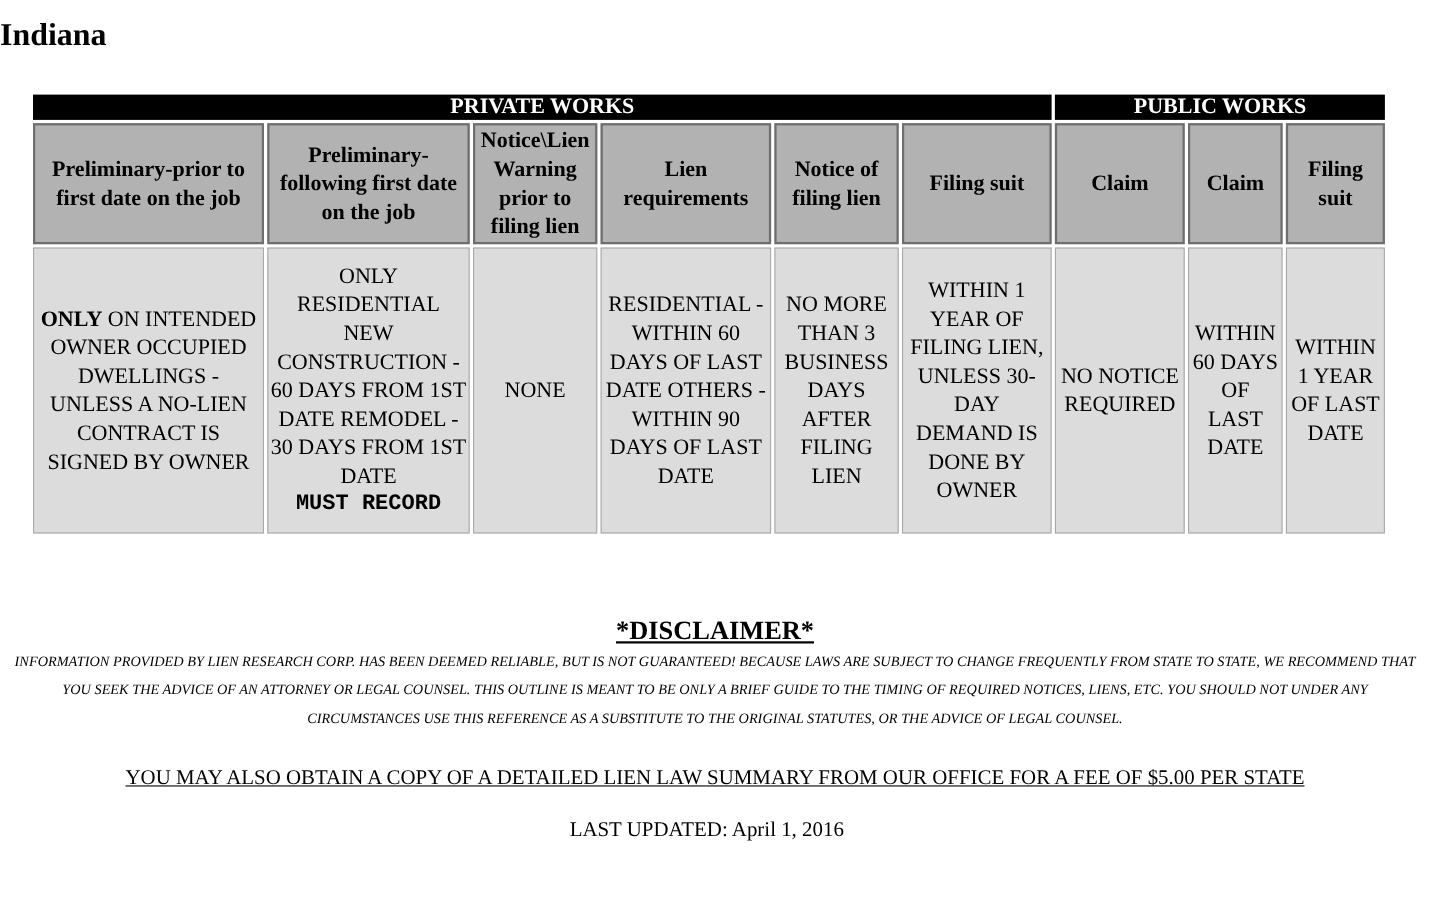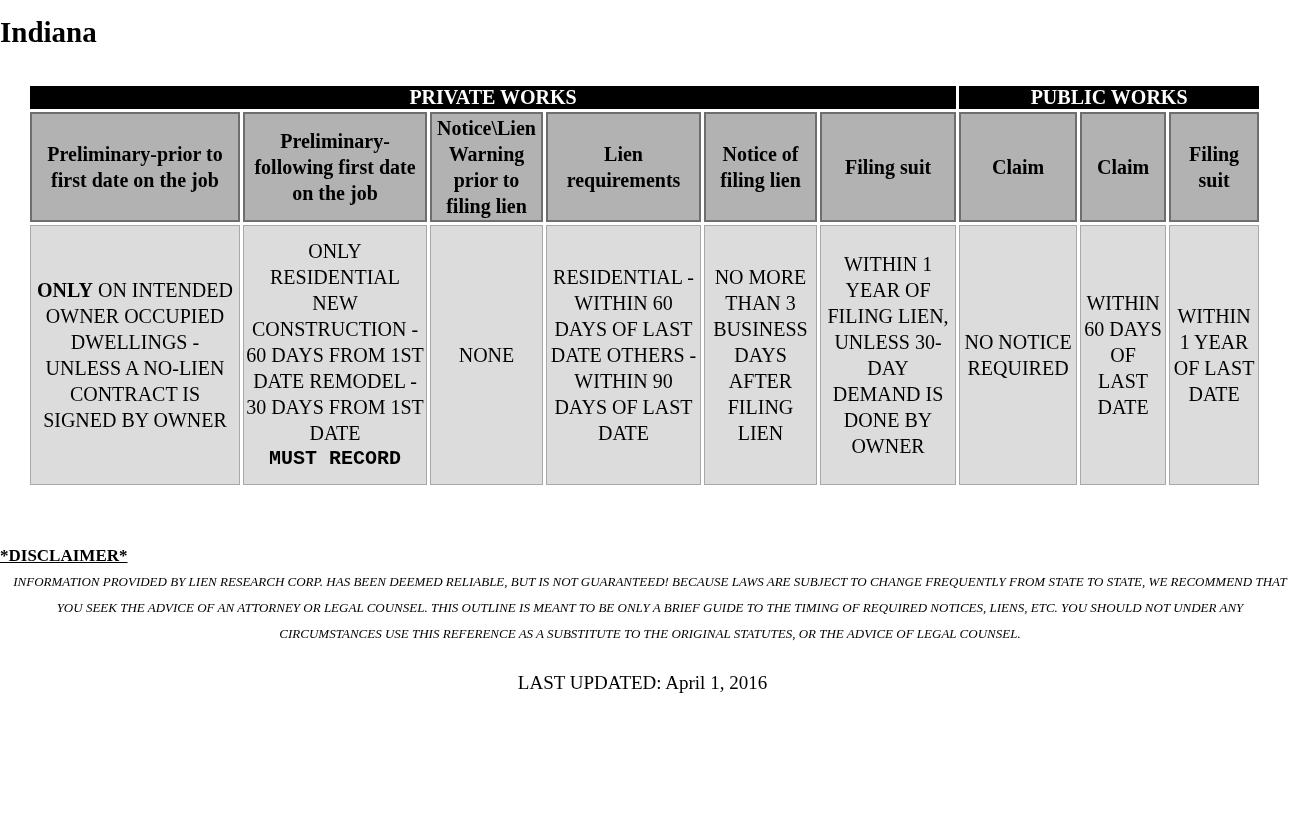--- a/index.html
+++ b/index.html
@@ -58,22 +58,23 @@
     background: #dcdcdc;
     border: 1px solid #a8a8a8;
     font-size: 20px;
     font-weight: normal;
     line-height: 26px;
     height: 260px;
   }
   td.data-cell .bold-inline { font-weight: bold; }
   td.data-cell .bold-line { font-weight: bold; display: block; font-family: Liberation Mono, monospace; }
   .disclaimer-heading {
-    margin-top: 55px;
-    font-size: 17px;
+    margin-top: 74px;
+    text-align: center;
+    font-size: 24px;
     font-weight: bold;
     text-decoration: underline;
     line-height: 25px;
   }
   .disclaimer-body {
     margin: 1px 8px 0 8px;
     text-align: center;
     font-style: italic;
     font-size: 13px;
     line-height: 26px;
@@ -139,16 +140,17 @@
       <td class="data-cell">WITHIN 60 DAYS OF LAST DATE</td>
       <td class="data-cell">WITHIN 1 YEAR OF LAST DATE</td>
     </tr>
   </tbody>
     </table>
 
   <div class="disclaimer-heading">*DISCLAIMER*</div>
 
   <div class="disclaimer-body">INFORMATION PROVIDED BY LIEN RESEARCH CORP. HAS BEEN DEEMED RELIABLE, BUT IS NOT GUARANTEED! BECAUSE LAWS ARE SUBJECT TO CHANGE FREQUENTLY FROM STATE TO STATE, WE RECOMMEND THAT YOU SEEK THE ADVICE OF AN ATTORNEY OR LEGAL COUNSEL. THIS OUTLINE IS MEANT TO BE ONLY A BRIEF GUIDE TO THE TIMING OF REQUIRED NOTICES, LIENS, ETC. YOU SHOULD NOT UNDER ANY CIRCUMSTANCES USE THIS REFERENCE AS A SUBSTITUTE TO THE ORIGINAL STATUTES, OR THE ADVICE OF LEGAL COUNSEL.</div>
 
+  <div class="footer-offer">YOU MAY ALSO OBTAIN A COPY OF A DETAILED LIEN LAW SUMMARY FROM OUR OFFICE FOR A FEE OF $5.00 PER STATE</div>
 
   <div class="footer-updated">LAST UPDATED: April 1, 2016</div>
 
 </div>
 
 </body></html>

